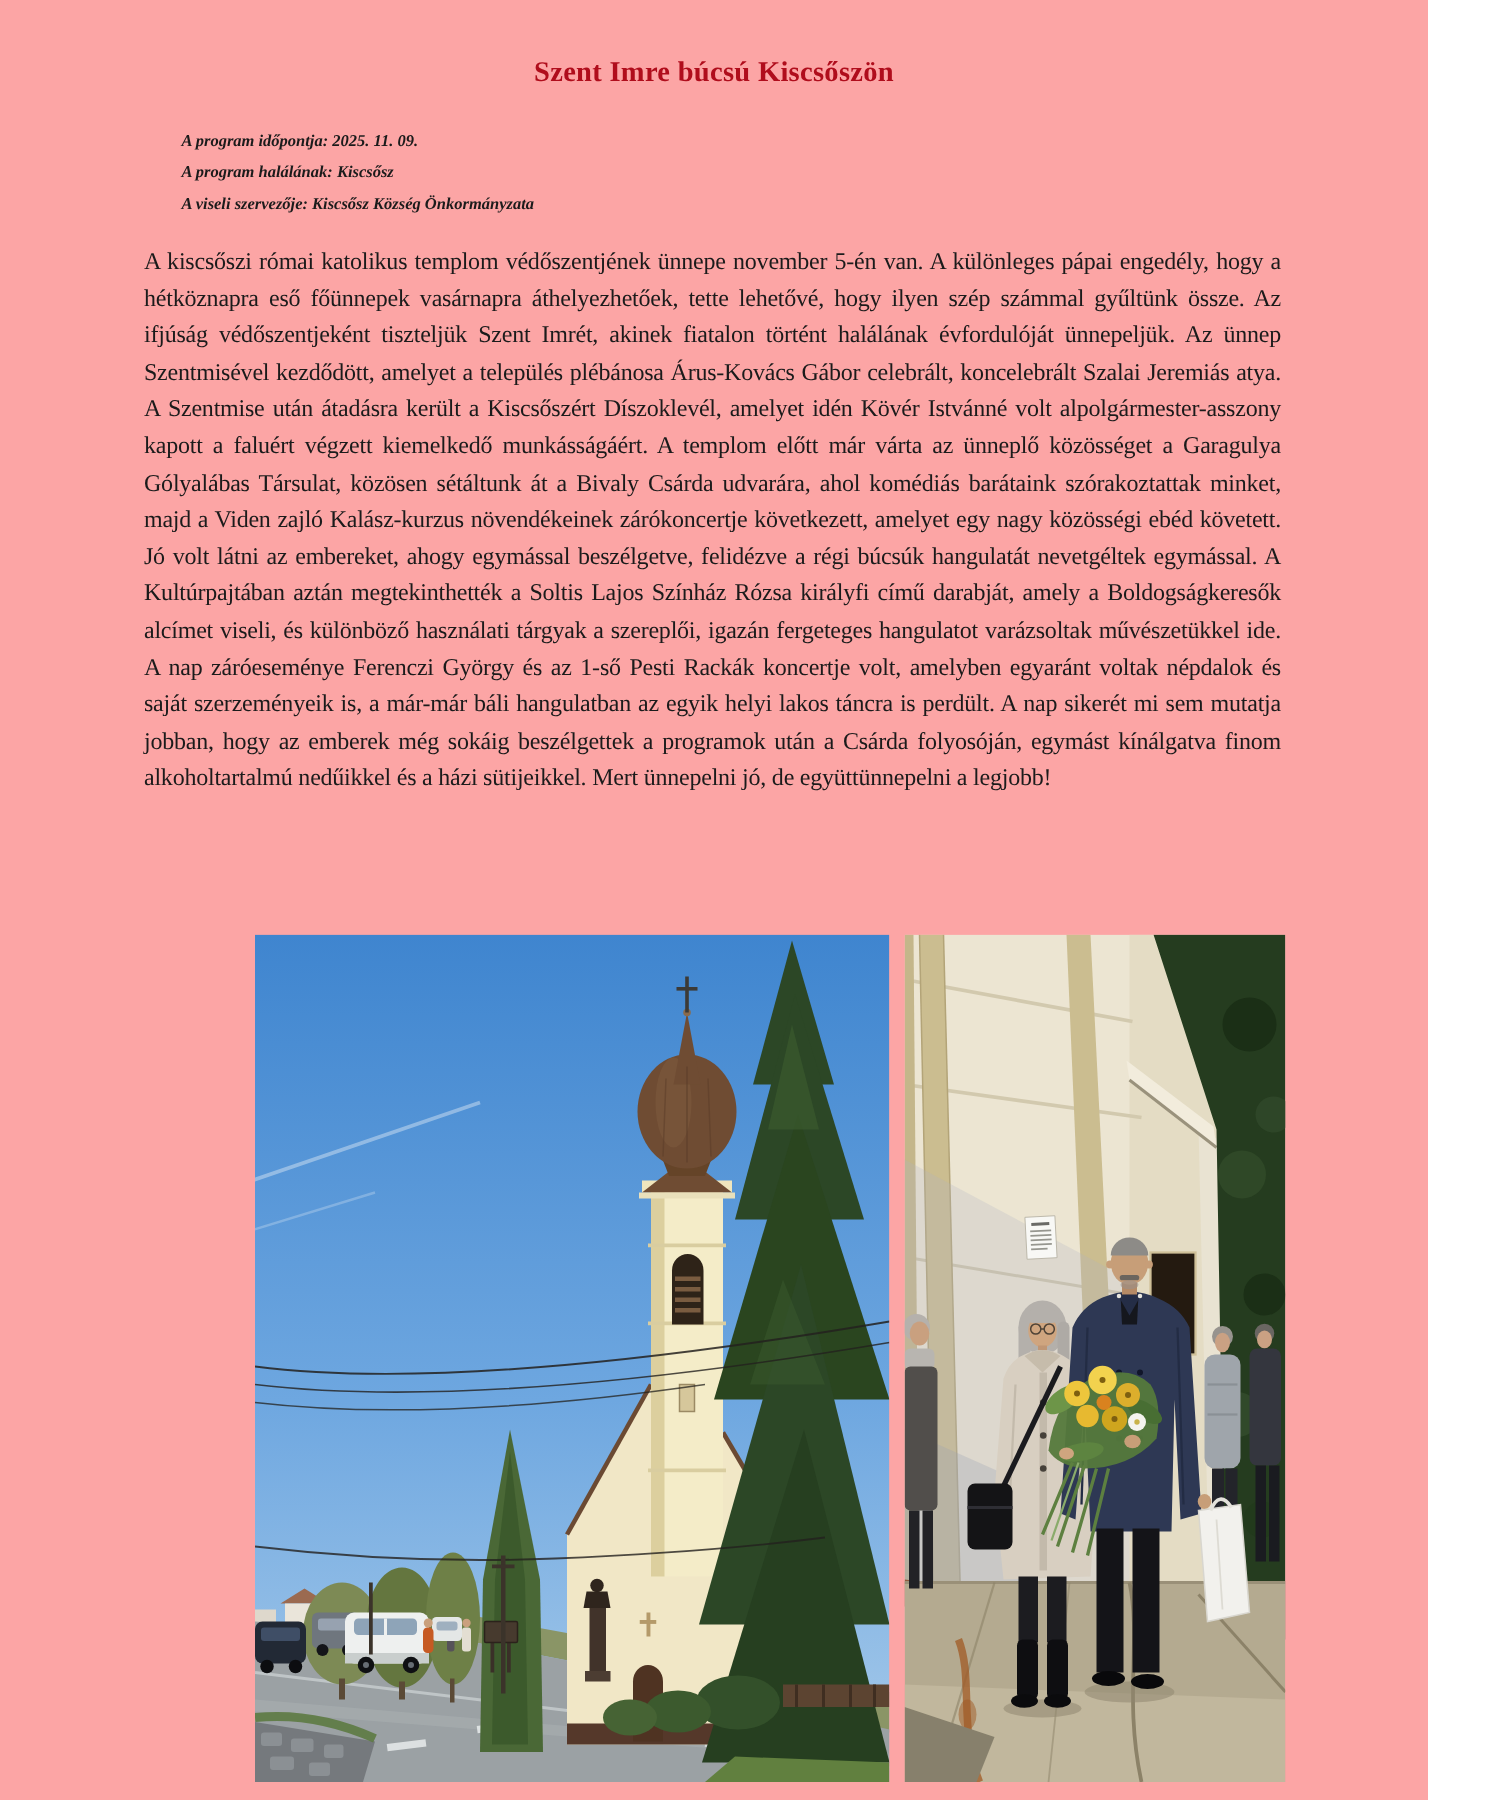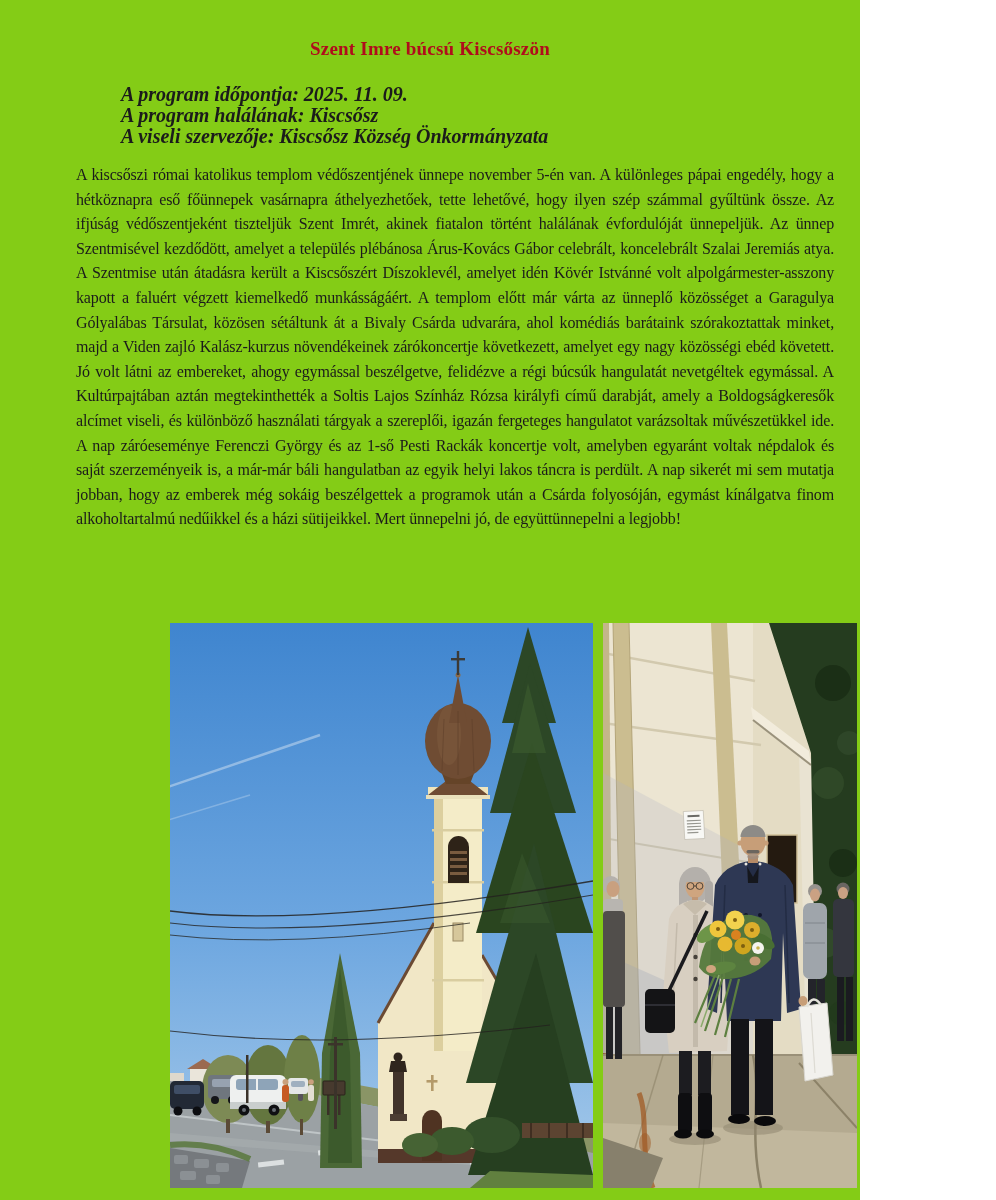--- a/index.html
+++ b/index.html
@@ -1,24 +1,24 @@
 <!DOCTYPE html>
 <html lang="hu"><head>
 <meta charset="utf-8">
 <style>
   html,body{margin:0;padding:0;background:#ffffff;}
   body{width:996px;height:1200px;position:relative;overflow:hidden;
        font-family:"Liberation Serif","DejaVu Serif",serif;color:#1b1b1b;}
-  .page{position:relative;width:860px;height:1200px;background:#84cc16;}
+  .page{position:relative;width:952px;height:1200px;background:#fca5a5;}
   .doc-title{margin:0;padding-top:38px;text-align:center;
              font-size:19px;font-weight:bold;letter-spacing:.2px;}
-  .meta-block{margin:24px 0 0 121px;font-size:20px;font-weight:bold;
+  .meta-block{margin:24px 0 0 121px;font-size:11px;font-weight:bold;
               font-style:italic;line-height:21px;}
   .meta-line{white-space:pre;}
-  .body-par{width:758px;margin:16px 0 0 76px;font-size:16px;
+  .body-par{width:758px;margin:16px 0 0 96px;font-size:16px;
             line-height:24.6px;text-align:justify;letter-spacing:-0.15px;}
   .photo{position:absolute;top:607px;display:block;overflow:hidden;}
   .photo-left{left:130px;width:423px;height:565px;}
   .photo-right{left:563px;width:254px;height:565px;}
   .photo svg{display:block;}
 </style>
 </head>
 <body>
 
 <div class="page">

